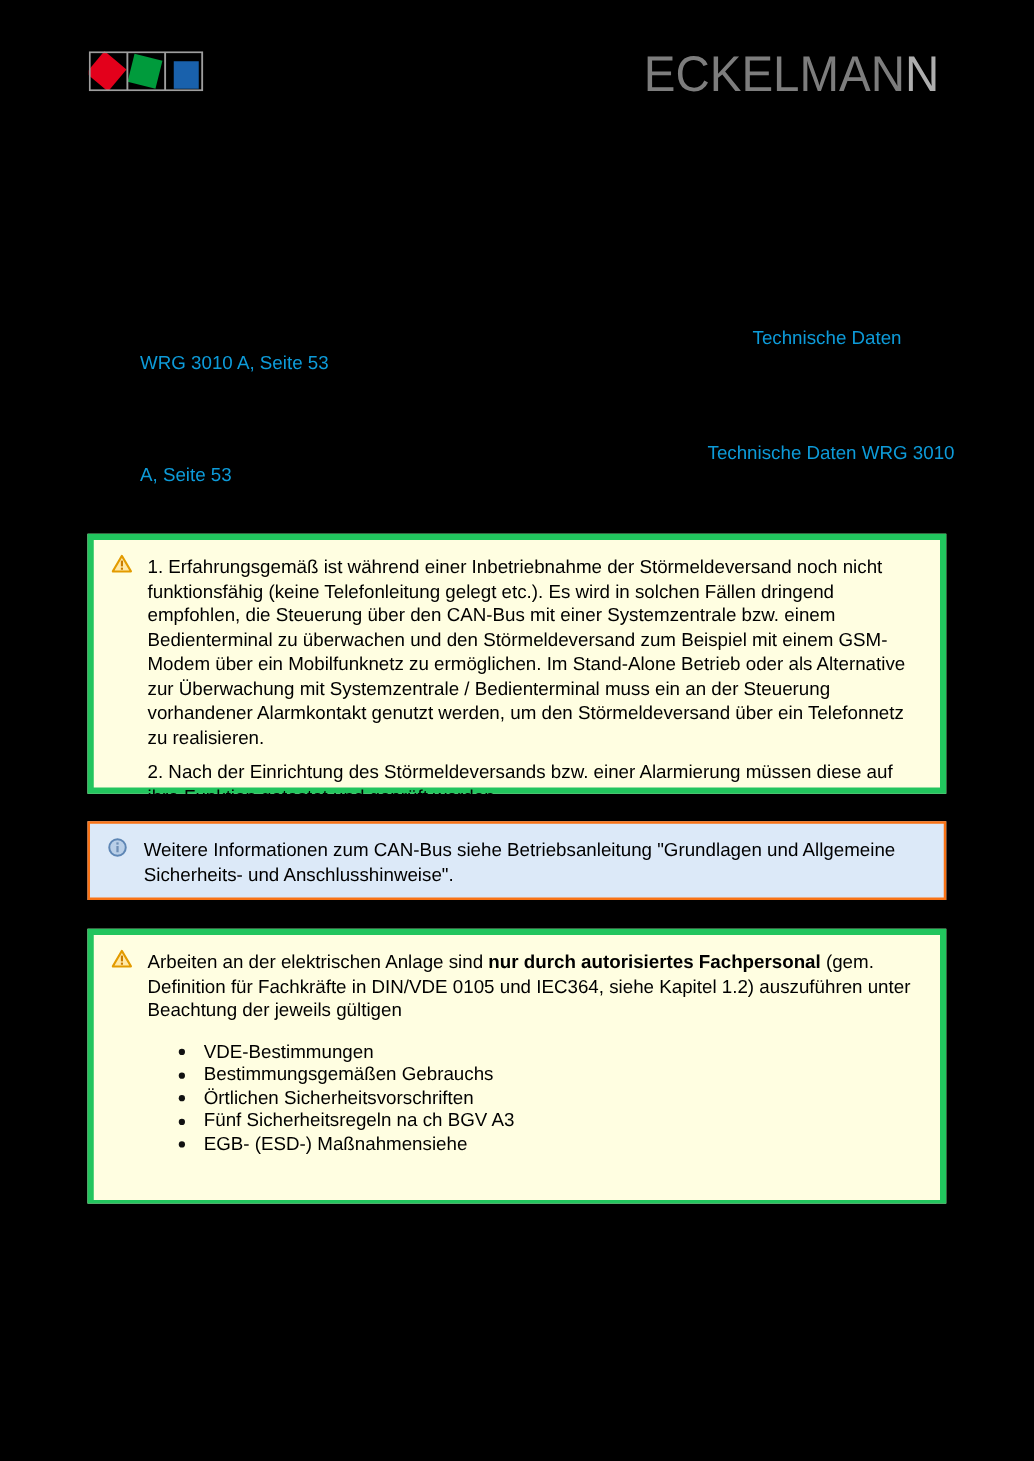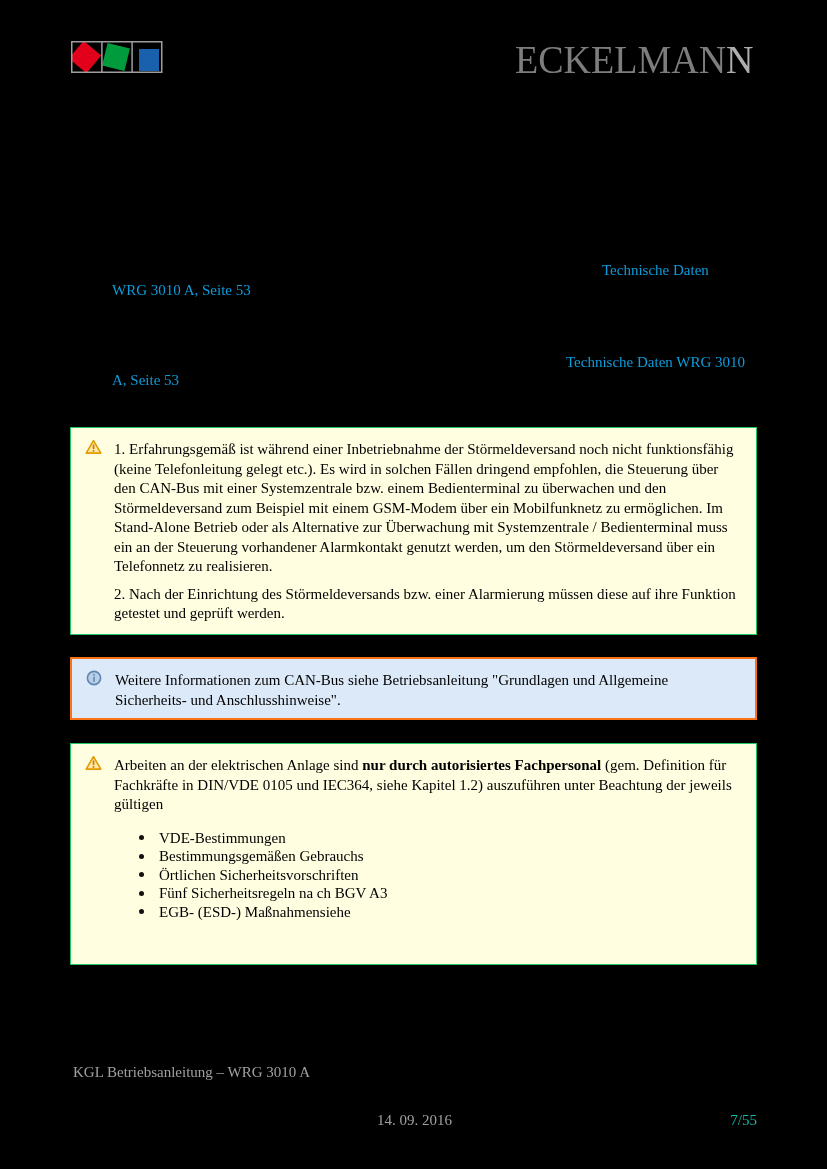--- a/index.html
+++ b/index.html
@@ -1,39 +1,39 @@
 <!DOCTYPE html>
 <html><head>
 <meta charset="utf-8">
 <style>
   html,body { margin:0; padding:0; background:#000; }
   .page {
-    position:relative; width:827px; height:1169px; background:#000000;
-    font-family:Liberation Serif, serif; overflow:hidden;
+    position:relative; width:827px; height:963px; background:#000000;
+    font-family:Liberation Sans, sans-serif; overflow:hidden;
   }
 
   
   .logo { position:absolute; left:71px; top:41px; width:92px; height:32px; }
   .brand {
     position:absolute; left:515px; top:40px; font-size:40px; line-height:40px;
     letter-spacing:0px; transform:scaleX(0.95); transform-origin:left top;
     white-space:nowrap; color:#7d7d7d;
   }
   .brand .last-n { color:#aeaeae; }
 
   
   .doc-link { position:absolute; font-size:15px; line-height:19px; color:#0d9bd9; text-decoration:none; white-space:nowrap; }
   .lnk-1a { left:602px; top:261px; }
   .lnk-1b { left:112px; top:281px; }
   .lnk-2a { left:566px; top:353px; }
   .lnk-2b { left:112px; top:371px; }
 
   
   .note { position:absolute; left:70px; width:687px; box-sizing:border-box; }
-  .note-warning { background:#fffee1; border:1px solid #22c55e; }
+  .note-warning { background:#fffee1; border:5px solid #22c55e; }
   .note-info    { background:#dce9f8; border:2px solid #f97316; }
   .box-1 { top:427px; height:208px; }
   .box-2 { top:657px; height:63px;  }
   .box-3 { top:743px; height:222px; }
 
   .note-icon { position:absolute; left:14px; top:11px; width:17px; height:16px; }
   .note-body { margin:0; padding:12px 16px 0 43px; font-size:15px; line-height:19.5px; color:#000; }
   .note-body p { margin:0; }
   .note-body p + p { margin-top:8px; }
   .bold-inline { font-weight:bold; }

